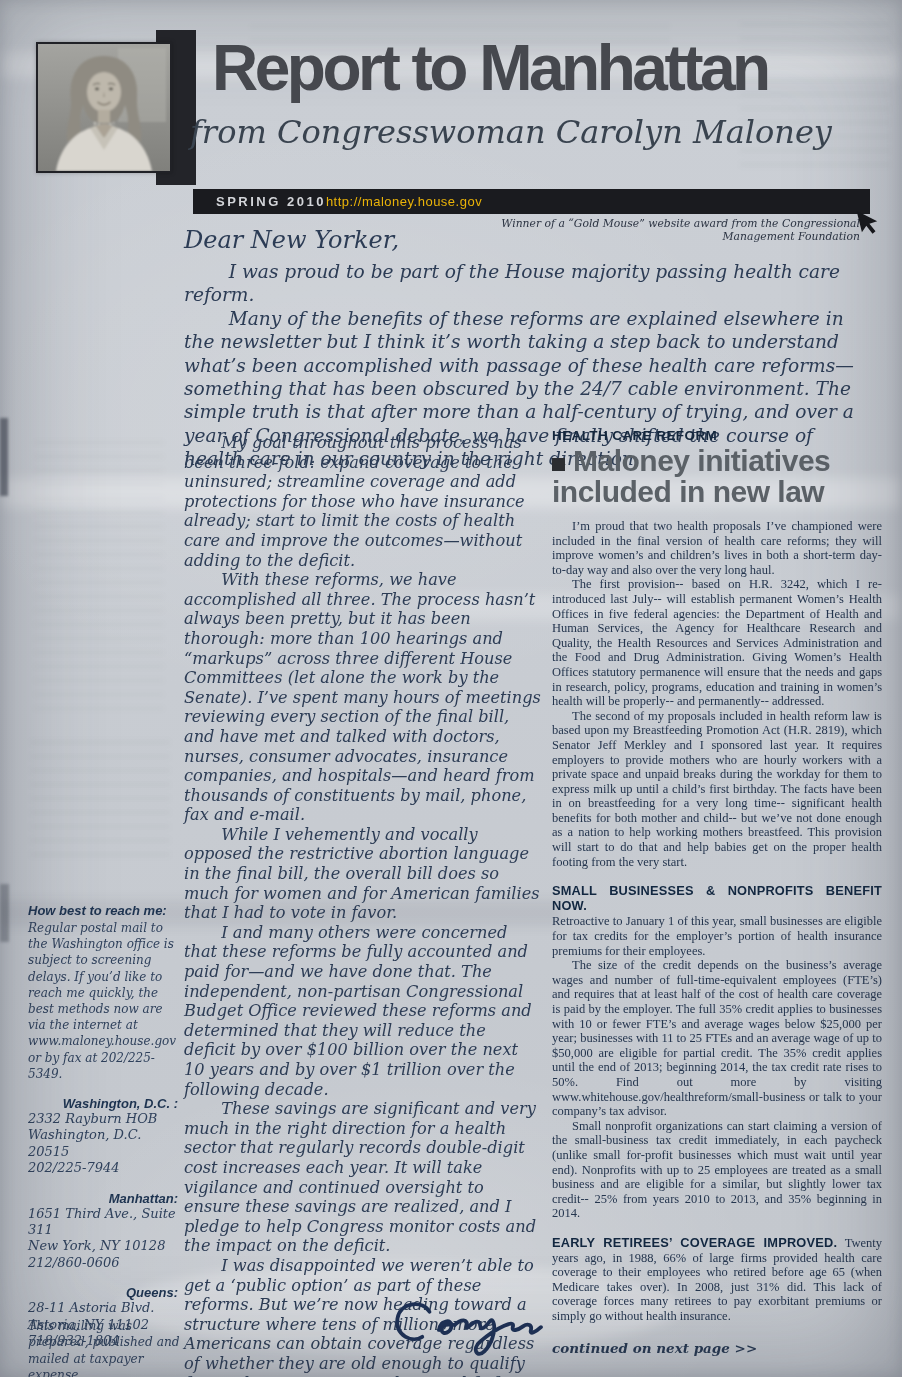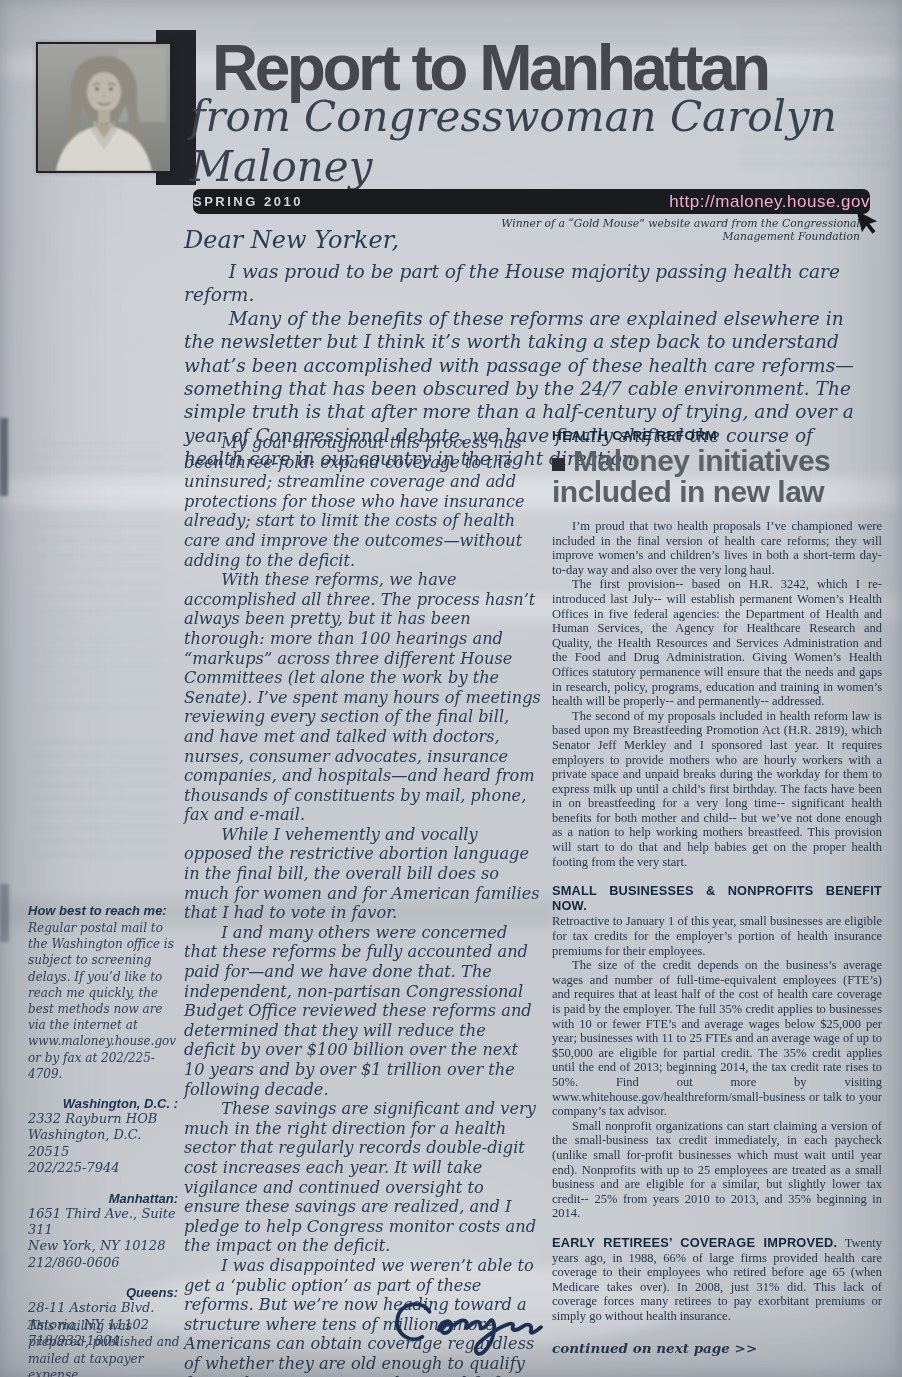--- a/index.html
+++ b/index.html
@@ -30,27 +30,27 @@
   .e2{left:0;top:884px;width:9px;height:58px;background:rgba(38,44,56,.32);}
 
   
   .photo-frame{position:absolute;left:36px;top:42px;width:132px;height:127px;
     border:2px solid #202126;background:#8e8e8a;box-shadow:0 0 4px rgba(0,0,0,.25);z-index:3;}
   .photo-frame svg{display:block;width:100%;height:100%;}
   .black-tab{position:absolute;left:156px;top:30px;width:40px;height:155px;background:#232429;z-index:2;}
   .mast-title{position:absolute;left:212px;top:36px;width:680px;z-index:2;
     font-family:"Liberation Sans",sans-serif;font-weight:bold;font-size:64px;letter-spacing:-3.5px;
     color:#46484e;line-height:1;}
-  .mast-sub{position:absolute;left:190px;top:92px;width:700px;z-index:2;
-    font-family:"DejaVu Serif",serif;font-style:italic;font-size:42px;color:#39434f;line-height:1.2;}
+  .mast-sub{position:absolute;left:190px;top:113px;width:700px;z-index:2;
+    font-family:"DejaVu Serif",serif;font-style:italic;font-size:32px;color:#39434f;line-height:1.2;}
   .issue-bar{position:absolute;left:193px;top:189px;width:677px;height:25px;background:#1a1b1f;
-    display:flex;justify-content:space-between;align-items:center;padding:0 0;box-sizing:border-box;z-index:2;border-radius:7px;}
+    display:flex;align-items:center;padding:0 23px;box-sizing:border-box;z-index:2;}
   .issue-label{font-family:"Liberation Sans",sans-serif;font-weight:bold;font-size:13px;
     letter-spacing:2.5px;color:#d3d5d9;}
-  .site-url{font-family:"Liberation Sans",sans-serif;font-size:17px;color:#f9a8d4;letter-spacing:.5px;}
+  .site-url{font-family:"Liberation Sans",sans-serif;font-size:13px;color:#eab308;letter-spacing:.5px;}
   .award{position:absolute;left:440px;top:217px;width:420px;text-align:right;
     font-family:"DejaVu Serif",serif;font-style:italic;font-size:10.8px;color:#2b3342;}
   .cursor-icon{position:absolute;left:856px;top:208px;width:26px;height:28px;z-index:3;}
 
   
   .salutation{position:absolute;left:184px;top:226px;
     font-family:"DejaVu Serif",serif;font-style:italic;font-size:24px;color:#2c3c55;}
   .intro{position:absolute;left:184px;top:260px;width:694px;
     font-family:"DejaVu Serif",serif;font-style:italic;font-size:18.6px;line-height:23.4px;color:#2c3c55;}
   .intro p{margin:0;text-indent:2.4em;}
@@ -192,21 +192,21 @@
         </div>
         <div class="news-sec">
           <p class="noindent"><span class="sec-head">EARLY RETIREES’ COVERAGE IMPROVED.</span>  Twenty years ago, in 1988, 66% of large firms provided health care coverage to their employees who retired before age 65 (when Medicare takes over). In 2008, just 31% did. This lack of coverage forces many retirees to pay exorbitant premiums or simply go without health insurance.</p>
         </div>
       </div>
   </div>
   <div class="continued">continued on next page &gt;&gt;</div>
 
   <div class="sidebar">
     <p class="side-head">How best to reach me:</p>
-    <p class="side-text">Regular postal mail to the Washington office is subject to screening delays. If you’d like to reach me quickly, the best methods now are via the internet at www.maloney.house.gov or by fax at 202/225-4709.</p>
+    <p class="side-text">Regular postal mail to the Washington office is subject to screening delays. If you’d like to reach me quickly, the best methods now are via the internet at www.maloney.house.gov or by fax at 202/225-5349.</p>
     <div>
         <div class="office">
           <div class="office-name">Washington, D.C. :</div>
           <div class="office-line">2332 Rayburn HOB</div>
           <div class="office-line">Washington, D.C. 20515</div>
           <div class="office-line">202/225-7944</div>
         </div>
         <div class="office">
           <div class="office-name">Manhattan:</div>
           <div class="office-line">1651 Third Ave., Suite 311</div>

